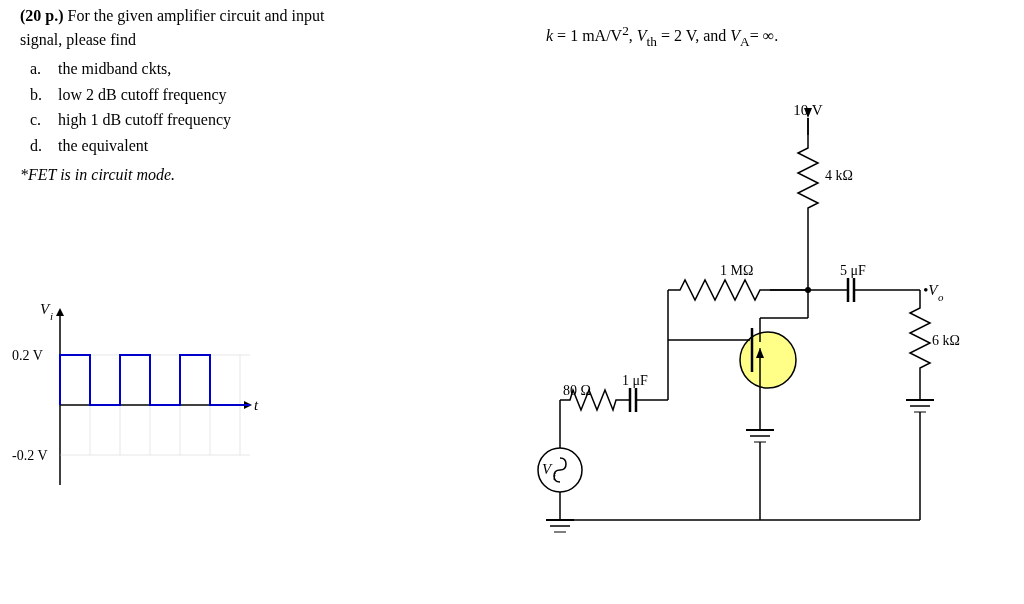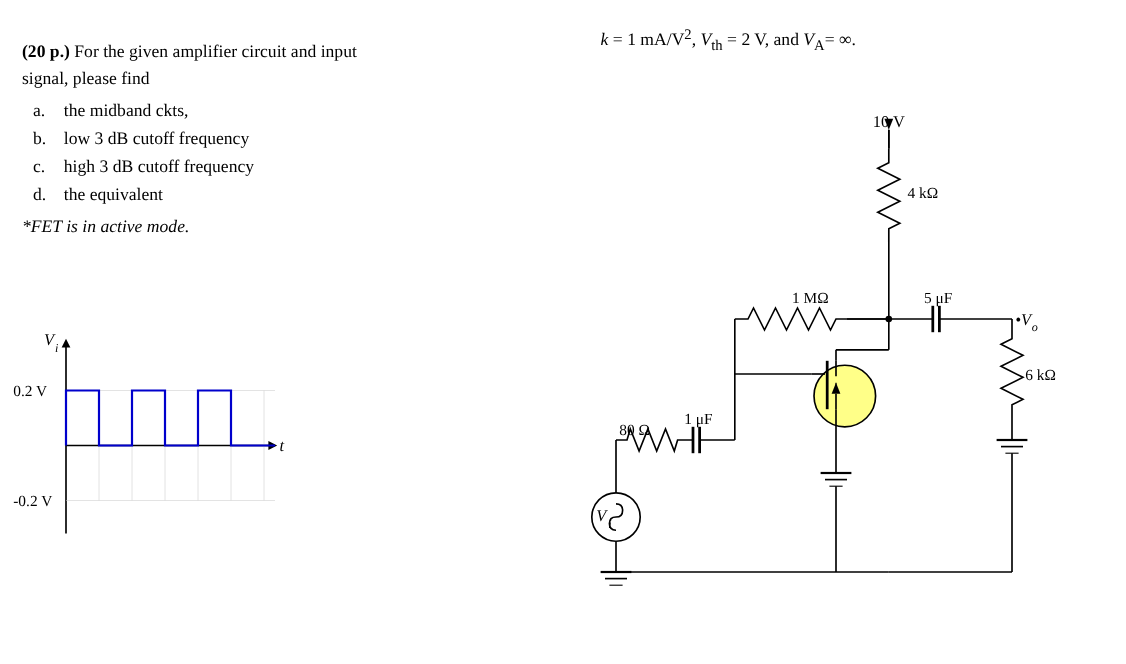--- a/index.html
+++ b/index.html
@@ -17,21 +17,21 @@
       width: 1024px;
       height: 604px;
       position: relative;
       padding: 20px;
     }
 
     
     .left-section {
       position: absolute;
       left: 20px;
-      top: 36px;
+      top: 4px;
       width: 320px;
     }
 
     .problem-statement {
       line-height: 1.5;
     }
 
     .list-items {
       margin-left: 10px;
     }
@@ -77,33 +77,33 @@
         <strong>(20 p.)</strong> For the given amplifier circuit and input signal, please find
       </span>
     </div>
     <div class="list-items" style="margin-top:4px;">
       <div class="list-item">
         <span class="list-label">a.</span>
         <span>the midband ckts,</span>
       </div>
       <div class="list-item">
         <span class="list-label">b.</span>
-        <span>low 3 dB cutoff frequency</span>
+        <span>low 2 dB cutoff frequency</span>
       </div>
       <div class="list-item">
         <span class="list-label">c.</span>
-        <span>high 3 dB cutoff frequency</span>
+        <span>high 1 dB cutoff frequency</span>
       </div>
       <div class="list-item">
         <span class="list-label">d.</span>
         <span>the equivalent</span>
       </div>
     </div>
     <div style="margin-top:4px;">
-      <div class="note-line">*FET is in active mode.</div>
+      <div class="note-line">*FET is in circuit mode.</div>
     </div>
   </div>
 
   <svg style="position:absolute; left:10px; top:300px;" width="260" height="210">
 
     <line x1="50" y1="10" x2="50" y2="185" stroke="black" stroke-width="1.5"></line>
 
     <line x1="50" y1="105" x2="240" y2="105" stroke="black" stroke-width="1.5"></line>
 
     <polygon points="50,8 46,16 54,16" fill="black"></polygon>

